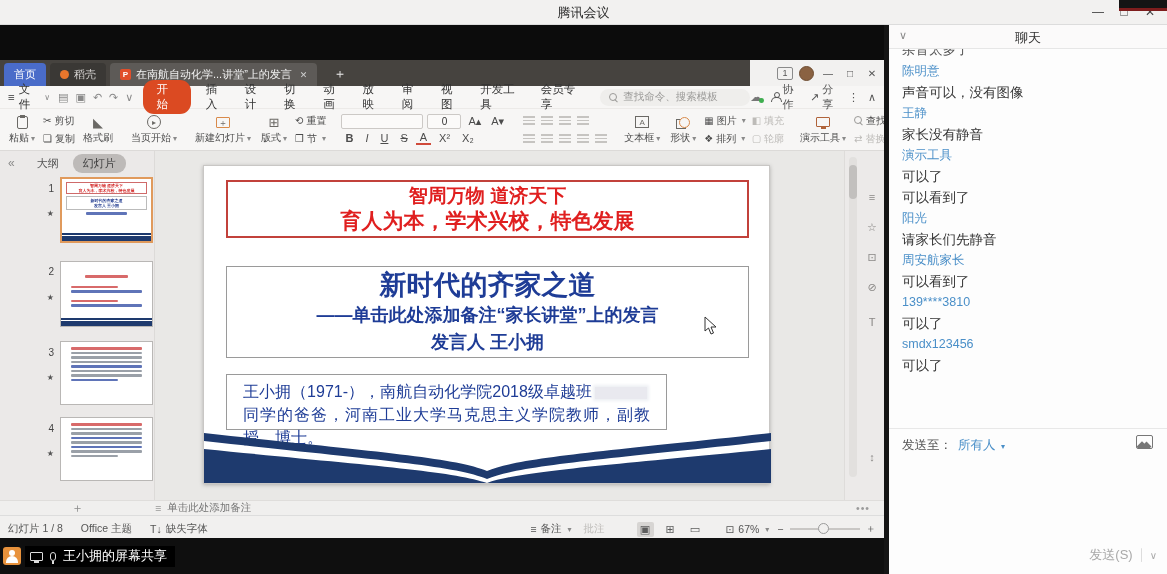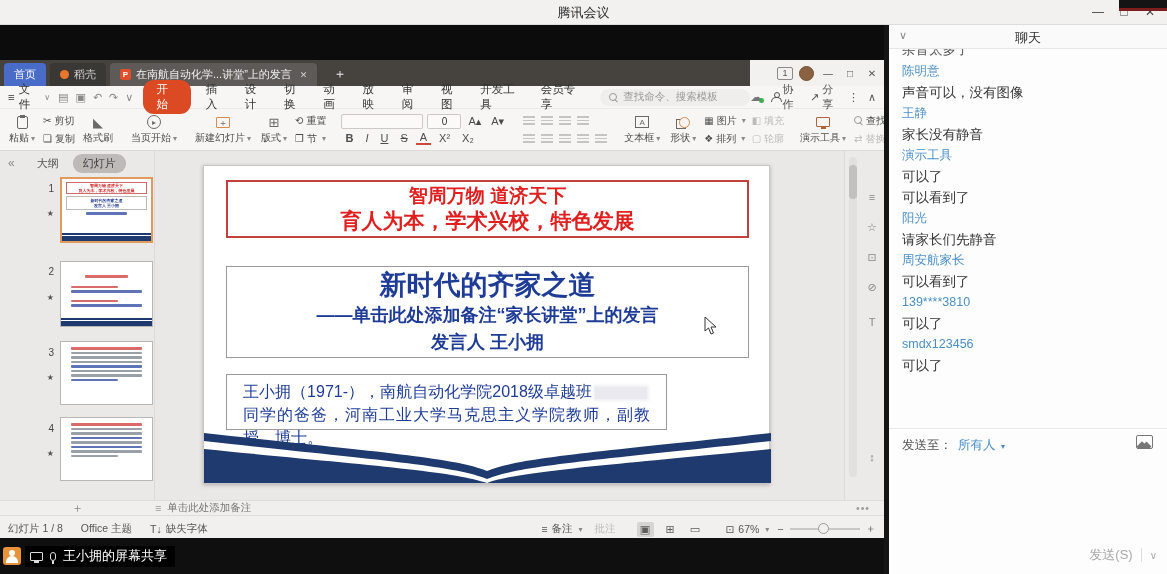--- a/index.html
+++ b/index.html
@@ -512,21 +512,21 @@
         <span class="it">
           <span>T↓</span>
           <span>缺失字体</span>
         </span>
         <div class="sb-right">
           <span class="it" style="margin-right:4px">
             <span>≡</span>
             <span>备注</span>
             <span class="caret">▾</span>
           </span>
-          <span class="it dis" style="margin-right:13px">
+          <span class="it dis" style="margin-right:24px">
             <span>批注</span>
           </span>
           <span class="viewic on">▣</span>
           <span class="viewic">⊞</span>
           <span class="viewic">▭</span>
           <span class="it" style="margin:0 0 0 14px">
             <span>⊡</span>
             <span>67%</span>
             <span class="caret">▾</span>
           </span>

